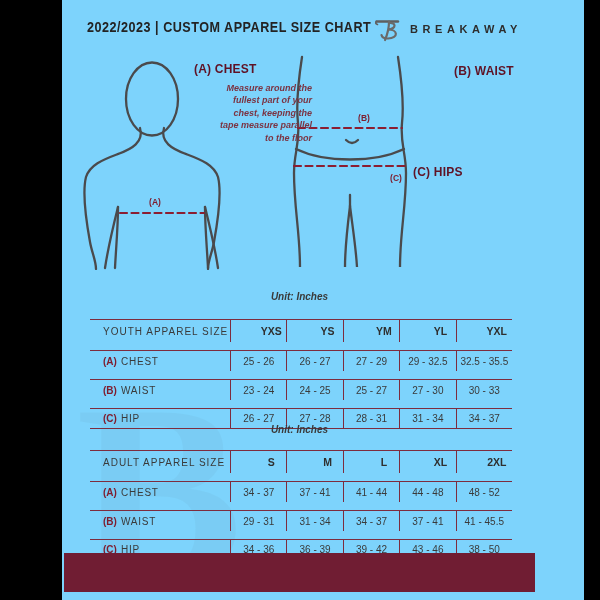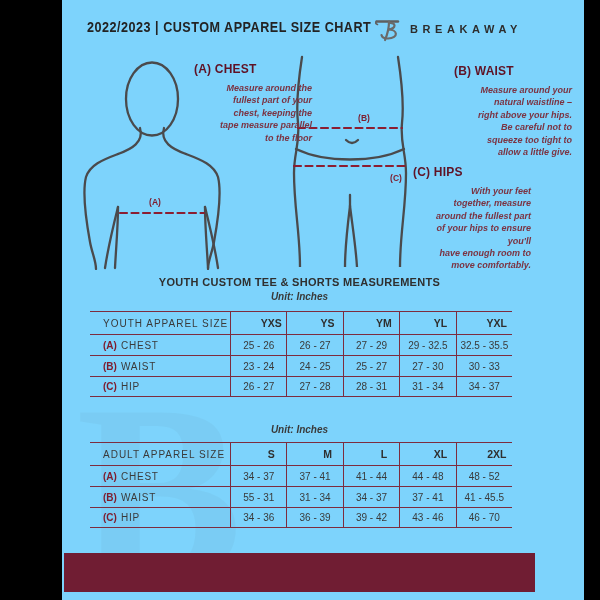--- a/index.html
+++ b/index.html
@@ -32,21 +32,21 @@
   .sec-title{position:absolute;left:0;width:475px;text-align:center;font-weight:700;
     font-size:11px;color:#2f2f2f;letter-spacing:.3px;}
   .sec-unit{position:absolute;left:0;width:475px;text-align:center;font-style:italic;
     font-weight:600;font-size:10px;color:#3a3a3a;}
 
   
   .size-table{position:absolute;left:28px;width:422px;display:grid;
     grid-template-columns:140px repeat(5,1fr);}
   .cell{border-top:1.5px solid #7d2c3e;height:21px;box-sizing:border-box;
     display:flex;align-items:center;justify-content:center;
-    font-size:10px;color:#3a3a3a;}
+    font-size:10px;color:#3a3a3a;margin-top:8px;}
   .cell.hd{height:23px;}
   .cell.vl{border-left:1px solid #7d2c3e;}
   .cell.bb{border-bottom:1.5px solid #7d2c3e;}
   .cell.lbl{justify-content:flex-start;padding-left:13px;}
   .cell.size-hd{font-weight:700;font-size:10.5px;color:#2f2f2f;padding-left:25px;}
   .first-hd{letter-spacing:1px;font-size:10px;color:#3a3a3a;}
   .lbl .pre{color:#7e1c2e;font-weight:700;margin-right:4px;}
   .lbl .nm{letter-spacing:.8px;}
 
   .footer-bar{position:absolute;left:2px;top:553px;width:471px;height:39px;background:#701d33;}
@@ -102,41 +102,27 @@
     <div class="instr" style="left:132px;top:62px;">
       <h3>(A) CHEST</h3>
       <p>Measure around the
 fullest part of your
 chest, keeping the
 tape measure parallel
 to the floor</p>
     </div>
     <div class="instr" style="left:351px;top:64px;margin-left:41px;">
       <h3>(B) WAIST</h3>
-      <p>Measure around your
-natural waistline –
-right above your hips.
-Be careful not to
-squeeze too tight to
-allow a little give.</p>
     </div>
     <div class="instr" style="left:351px;top:165px;">
       <h3>(C) HIPS</h3>
-      <p>With your feet
-together, measure
-around the fullest part
-of your hips to ensure
-you'll
-have enough room to
-move comfortably.</p>
     </div>
 
     <div class="watermark">B</div>
 
-    <div class="sec-title" style="top:276px;">YOUTH CUSTOM TEE &amp; SHORTS MEASUREMENTS</div>
     <div class="sec-unit" style="top:291px;">Unit: Inches</div>
 
     <div class="size-table" style="top:311px;">
       <div class="cell hd lbl first-hd">YOUTH APPAREL SIZE</div>
       <div class="cell hd vl size-hd">YXS</div>
       <div class="cell hd vl size-hd">YS</div>
       <div class="cell hd vl size-hd">YM</div>
       <div class="cell hd vl size-hd">YL</div>
       <div class="cell hd vl size-hd">YXL</div>
 
@@ -188,32 +174,32 @@
       <div class="cell vl">34 - 37</div>
       <div class="cell vl">37 - 41</div>
       <div class="cell vl">41 - 44</div>
       <div class="cell vl">44 - 48</div>
       <div class="cell vl">48 - 52</div>
 
       <div class="cell lbl">
         <span class="pre">(B)</span>
         <span class="nm">WAIST</span>
       </div>
-      <div class="cell vl">55 - 31</div>
+      <div class="cell vl">29 - 31</div>
       <div class="cell vl">31 - 34</div>
       <div class="cell vl">34 - 37</div>
       <div class="cell vl">37 - 41</div>
       <div class="cell vl">41 - 45.5</div>
 
       <div class="cell lbl bb">
         <span class="pre">(C)</span>
         <span class="nm">HIP</span>
       </div>
       <div class="cell vl bb">34 - 36</div>
       <div class="cell vl bb">36 - 39</div>
       <div class="cell vl bb">39 - 42</div>
       <div class="cell vl bb">43 - 46</div>
-      <div class="cell vl bb">46 - 70</div>
+      <div class="cell vl bb">38 - 50</div>
     </div>
 
     <div class="footer-bar"></div>
   </div>
 </div>
 
 </body></html>

